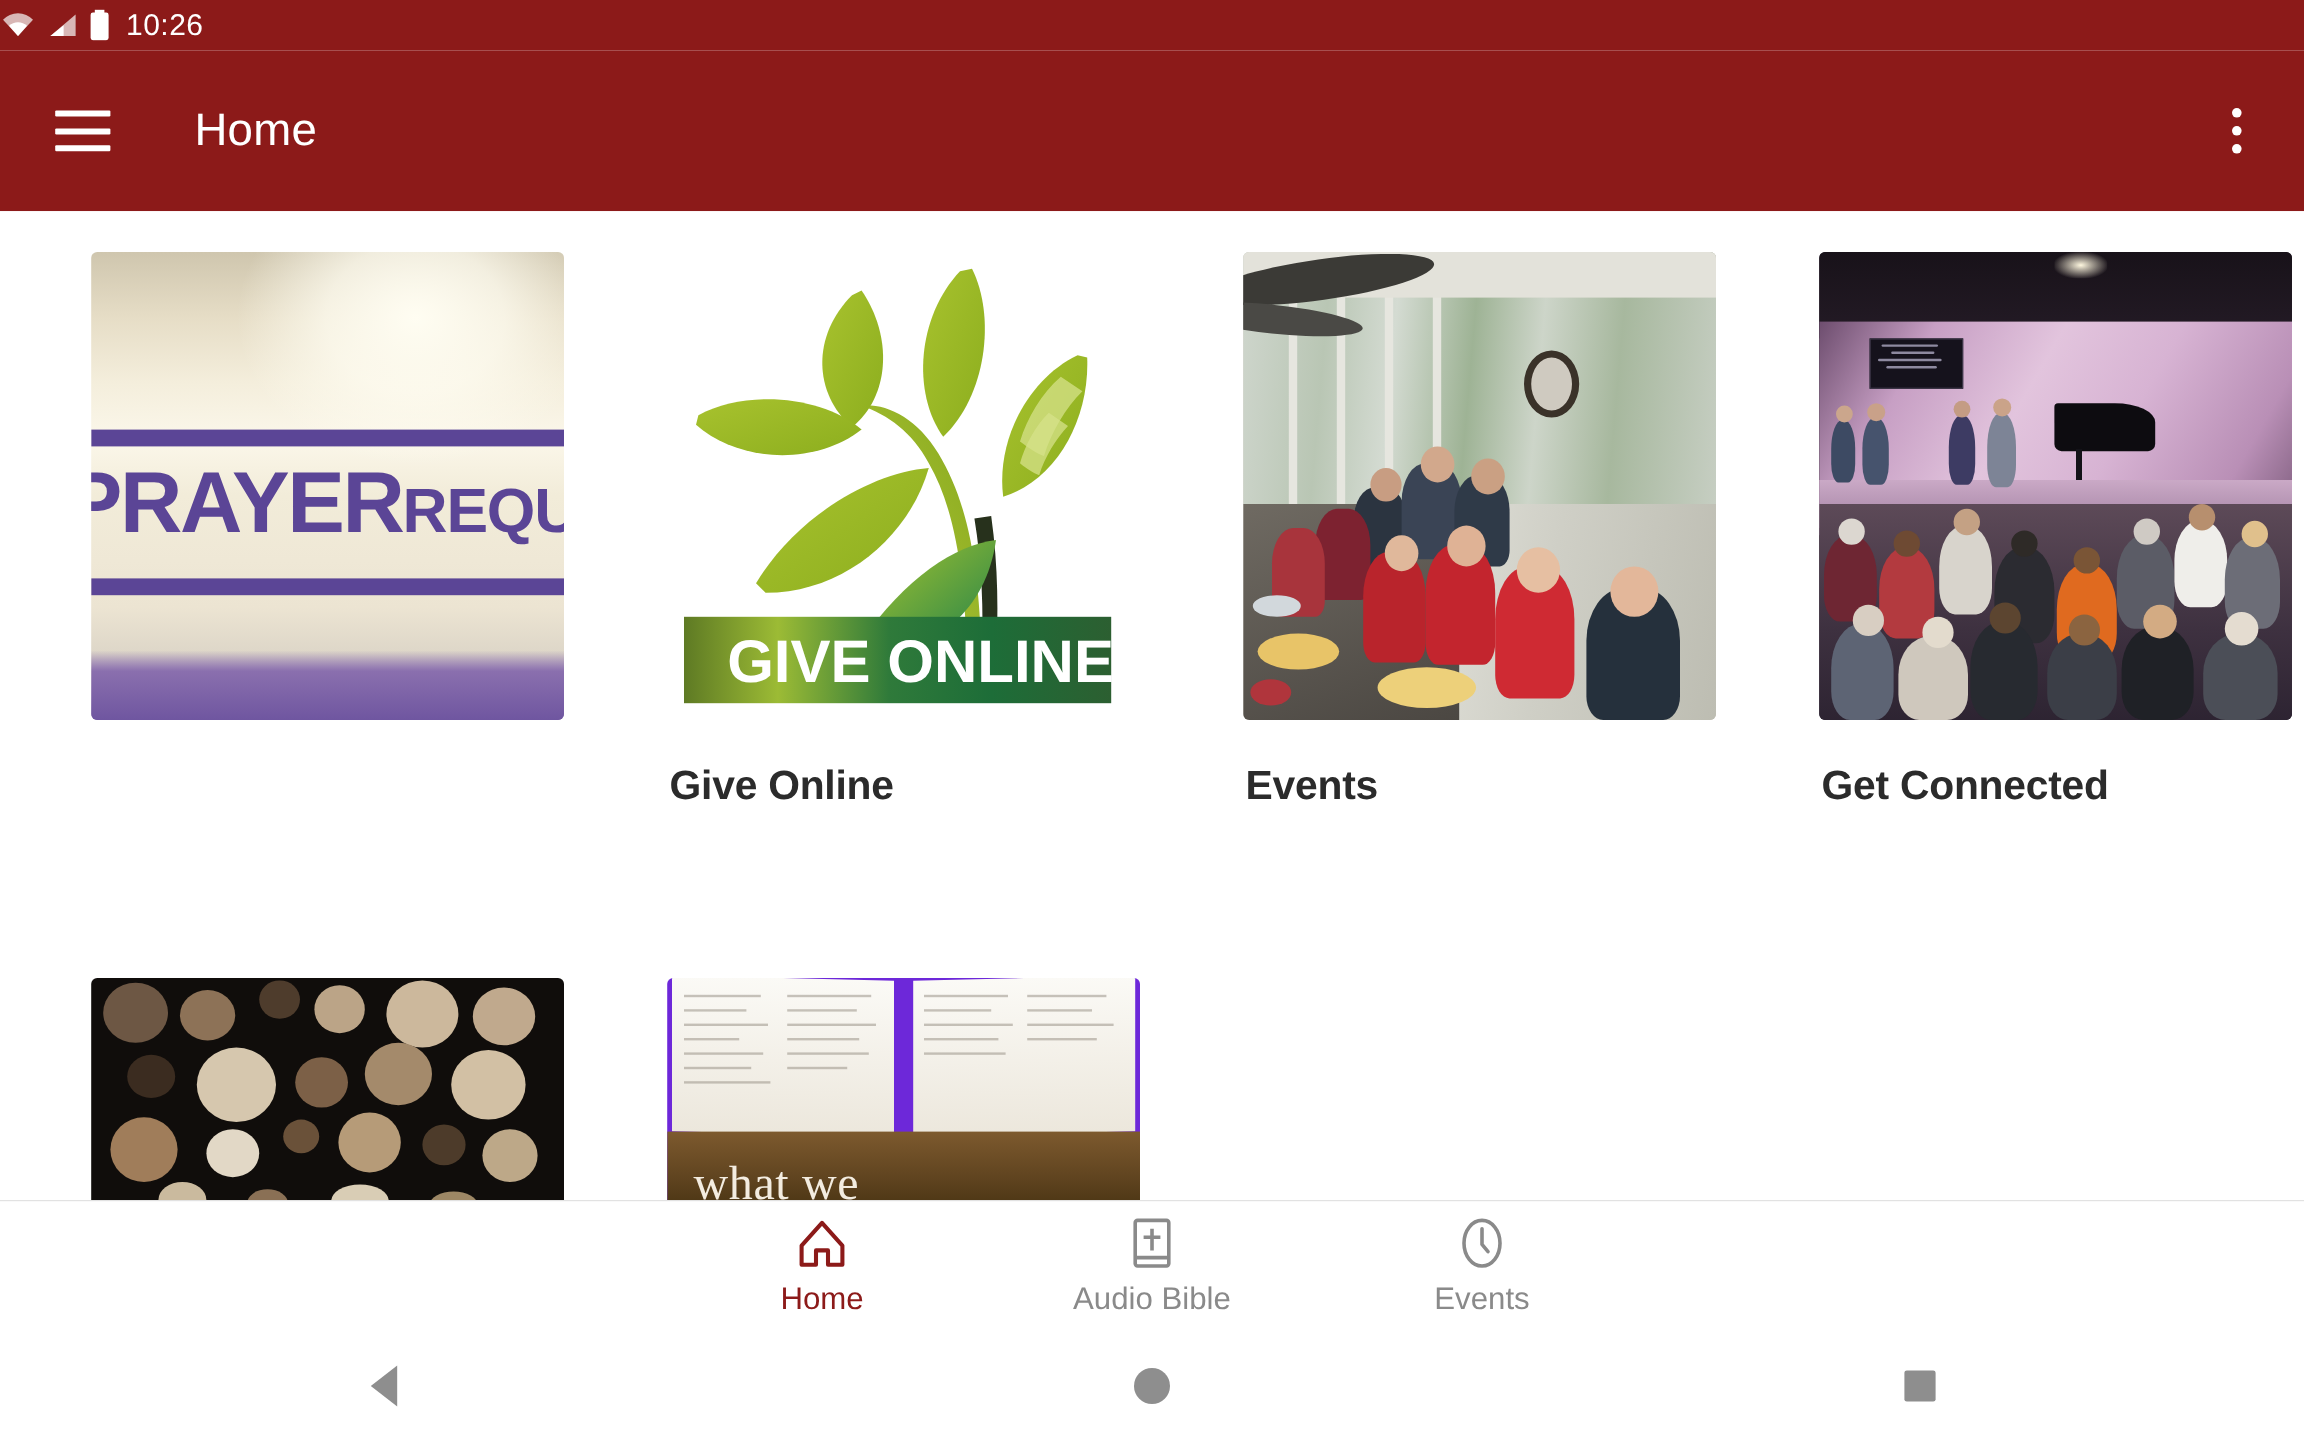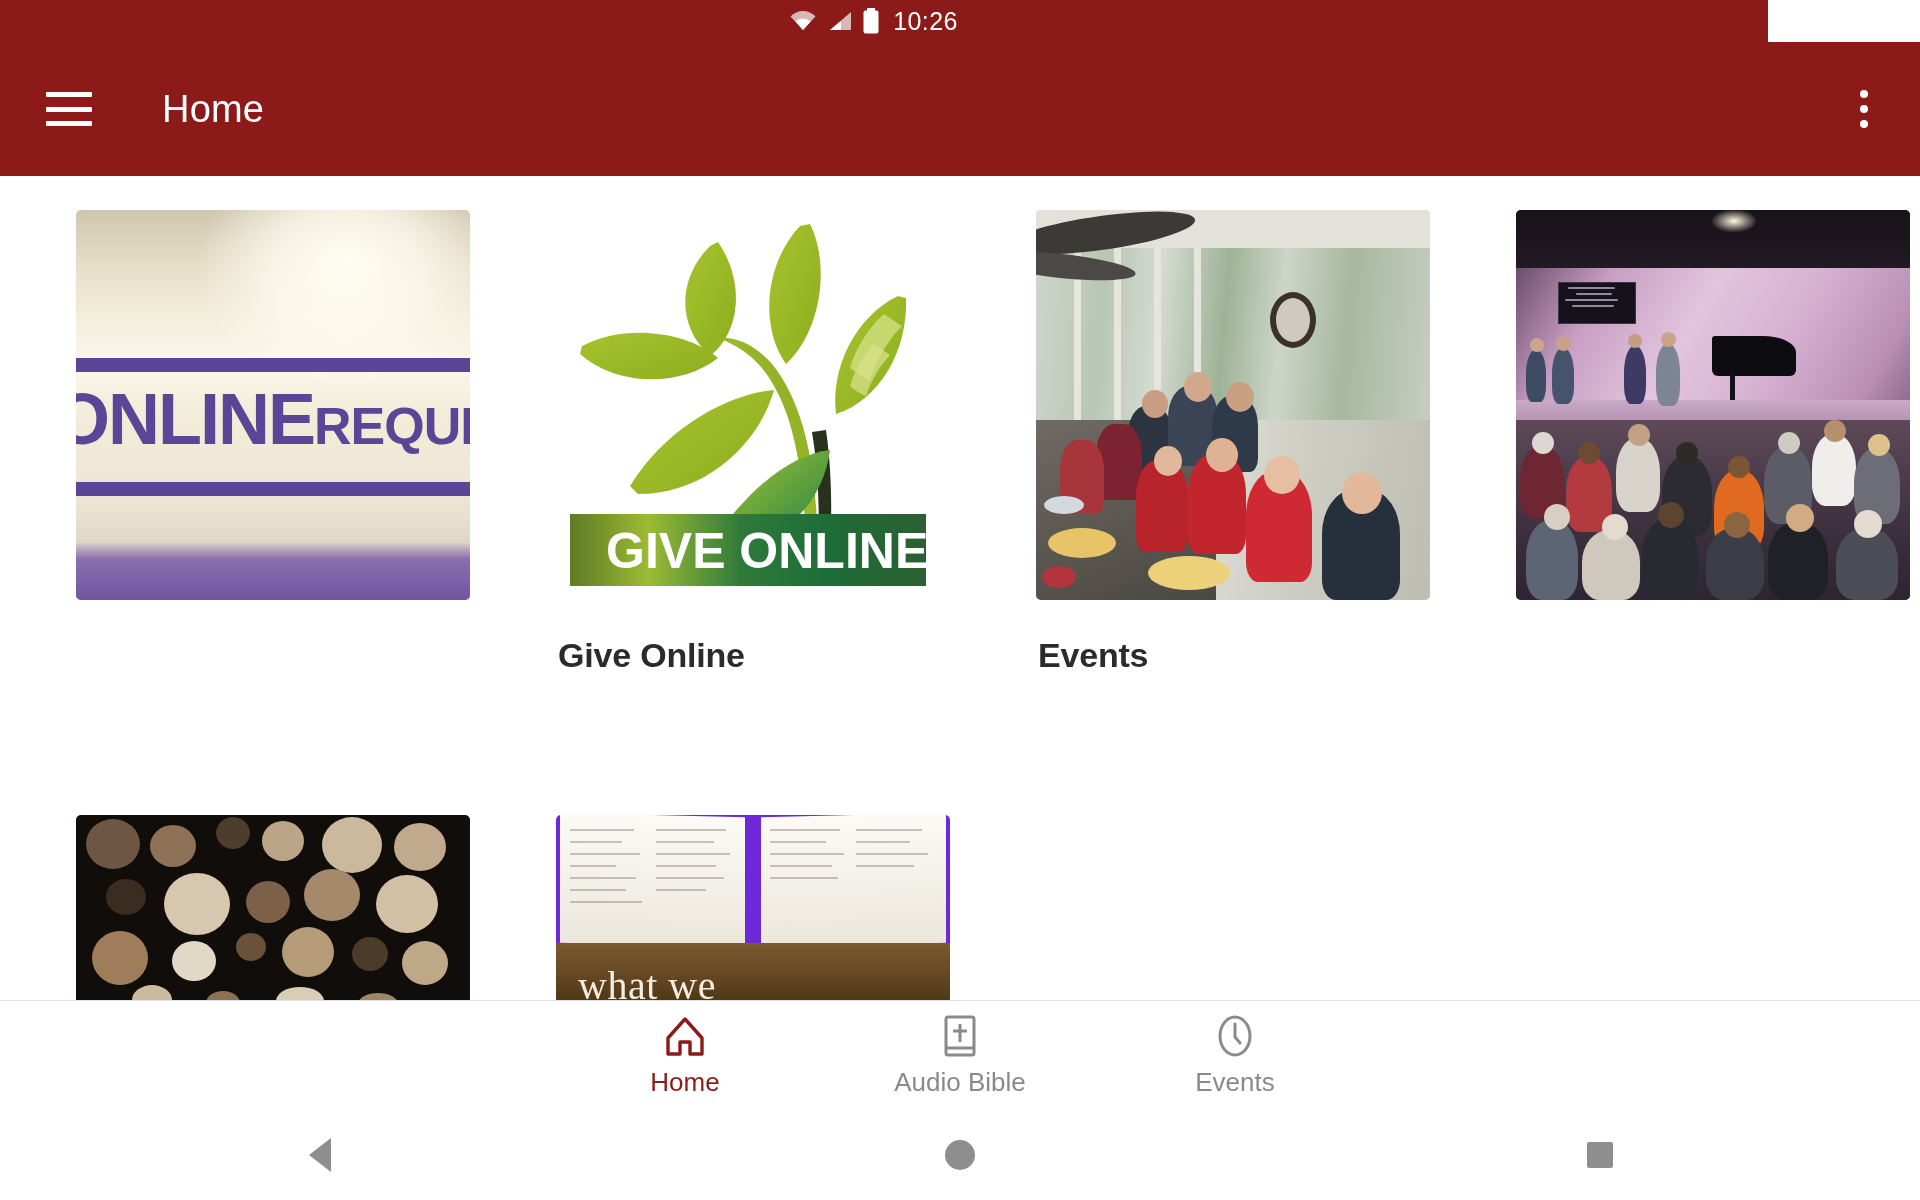--- a/index.html
+++ b/index.html
@@ -6,23 +6,23 @@
   html, body {
     width:1920px; height:1200px;
     background:#ffffff;
     font-family:"Liberation Sans", sans-serif;
     overflow:hidden;
   }
   #app { position:relative; width:1920px; height:1200px; background:#fff; }
 
   
   .status-bar {
-    position:absolute; top:0; left:0; width:1768px; height:42px;
+    position:absolute; top:0; left:0; width:1920px; height:42px;
     background:#8C1A19; display:flex; align-items:center;
-    justify-content:center; padding-right:22px; gap:9px;
+    justify-content:flex-start; padding-right:22px; gap:9px;
   }
   .sb-icon { display:flex; align-items:center; }
   .sb-time { color:#fff; font-size:25px; letter-spacing:.4px; margin-left:4px; }
 
   
   .app-bar {
     position:absolute; top:42px; left:0; width:1920px; height:134px;
     background:#8C1A19; display:flex; align-items:center; padding:0 0 0 46px;
   }
   .hamburger { width:46px; height:34px; display:flex; flex-direction:column;
@@ -205,21 +205,21 @@
   <div class="content">
     <div class="grid">
 
       <div class="card">
         <div class="card-thumb-wrap">
           <div class="card-thumb pr">
             <div class="sun"></div>
             <div class="bar top"></div>
             <div class="bar bot"></div>
             <div class="txt">
-              <span class="big">ONLINE</span><span class="sml">REQUEST</span>
+              <span class="big">PRAYER</span><span class="sml">REQUEST</span>
             </div>
             <div class="field"></div>
           </div>
         </div>
       </div>
 
       <div class="card">
         <div class="card-thumb-wrap">
           <div class="card-thumb go">
             <svg width="370" height="375" viewBox="0 0 370 375">
@@ -365,20 +365,21 @@
             <div class="h" style="left:308px;top:210px;width:22px;height:22px;border-radius:50%;background:#b78f6e"></div>
             <div class="h" style="left:352px;top:224px;width:22px;height:22px;border-radius:50%;background:#e0c08c"></div>
             <div class="h" style="left:28px;top:294px;width:26px;height:26px;border-radius:50%;background:#d8cec2"></div>
             <div class="h" style="left:86px;top:304px;width:26px;height:26px;border-radius:50%;background:#e3dbcd"></div>
             <div class="h" style="left:142px;top:292px;width:26px;height:26px;border-radius:50%;background:#5c4530"></div>
             <div class="h" style="left:208px;top:302px;width:26px;height:26px;border-radius:50%;background:#8b6440"></div>
             <div class="h" style="left:270px;top:294px;width:28px;height:28px;border-radius:50%;background:#d3ab83"></div>
             <div class="h" style="left:338px;top:300px;width:28px;height:28px;border-radius:50%;background:#e4dcd0"></div>
           </div>
         </div>
+        <div class="card-label">Get Connected</div>
       </div>
 
       <div class="card r2">
         <div class="card-thumb-wrap">
           <div class="card-thumb logs">
             <div class="d" style="left:10px;top:4px;width:54px;height:50px;background:#6d5744"></div>
             <div class="d" style="left:74px;top:10px;width:46px;height:42px;background:#8d7257"></div>
             <div class="d" style="left:140px;top:2px;width:34px;height:32px;background:#4e3c2c"></div>
             <div class="d" style="left:186px;top:6px;width:42px;height:40px;background:#bba487"></div>
             <div class="d" style="left:246px;top:2px;width:60px;height:56px;background:#ccb89c"></div>

